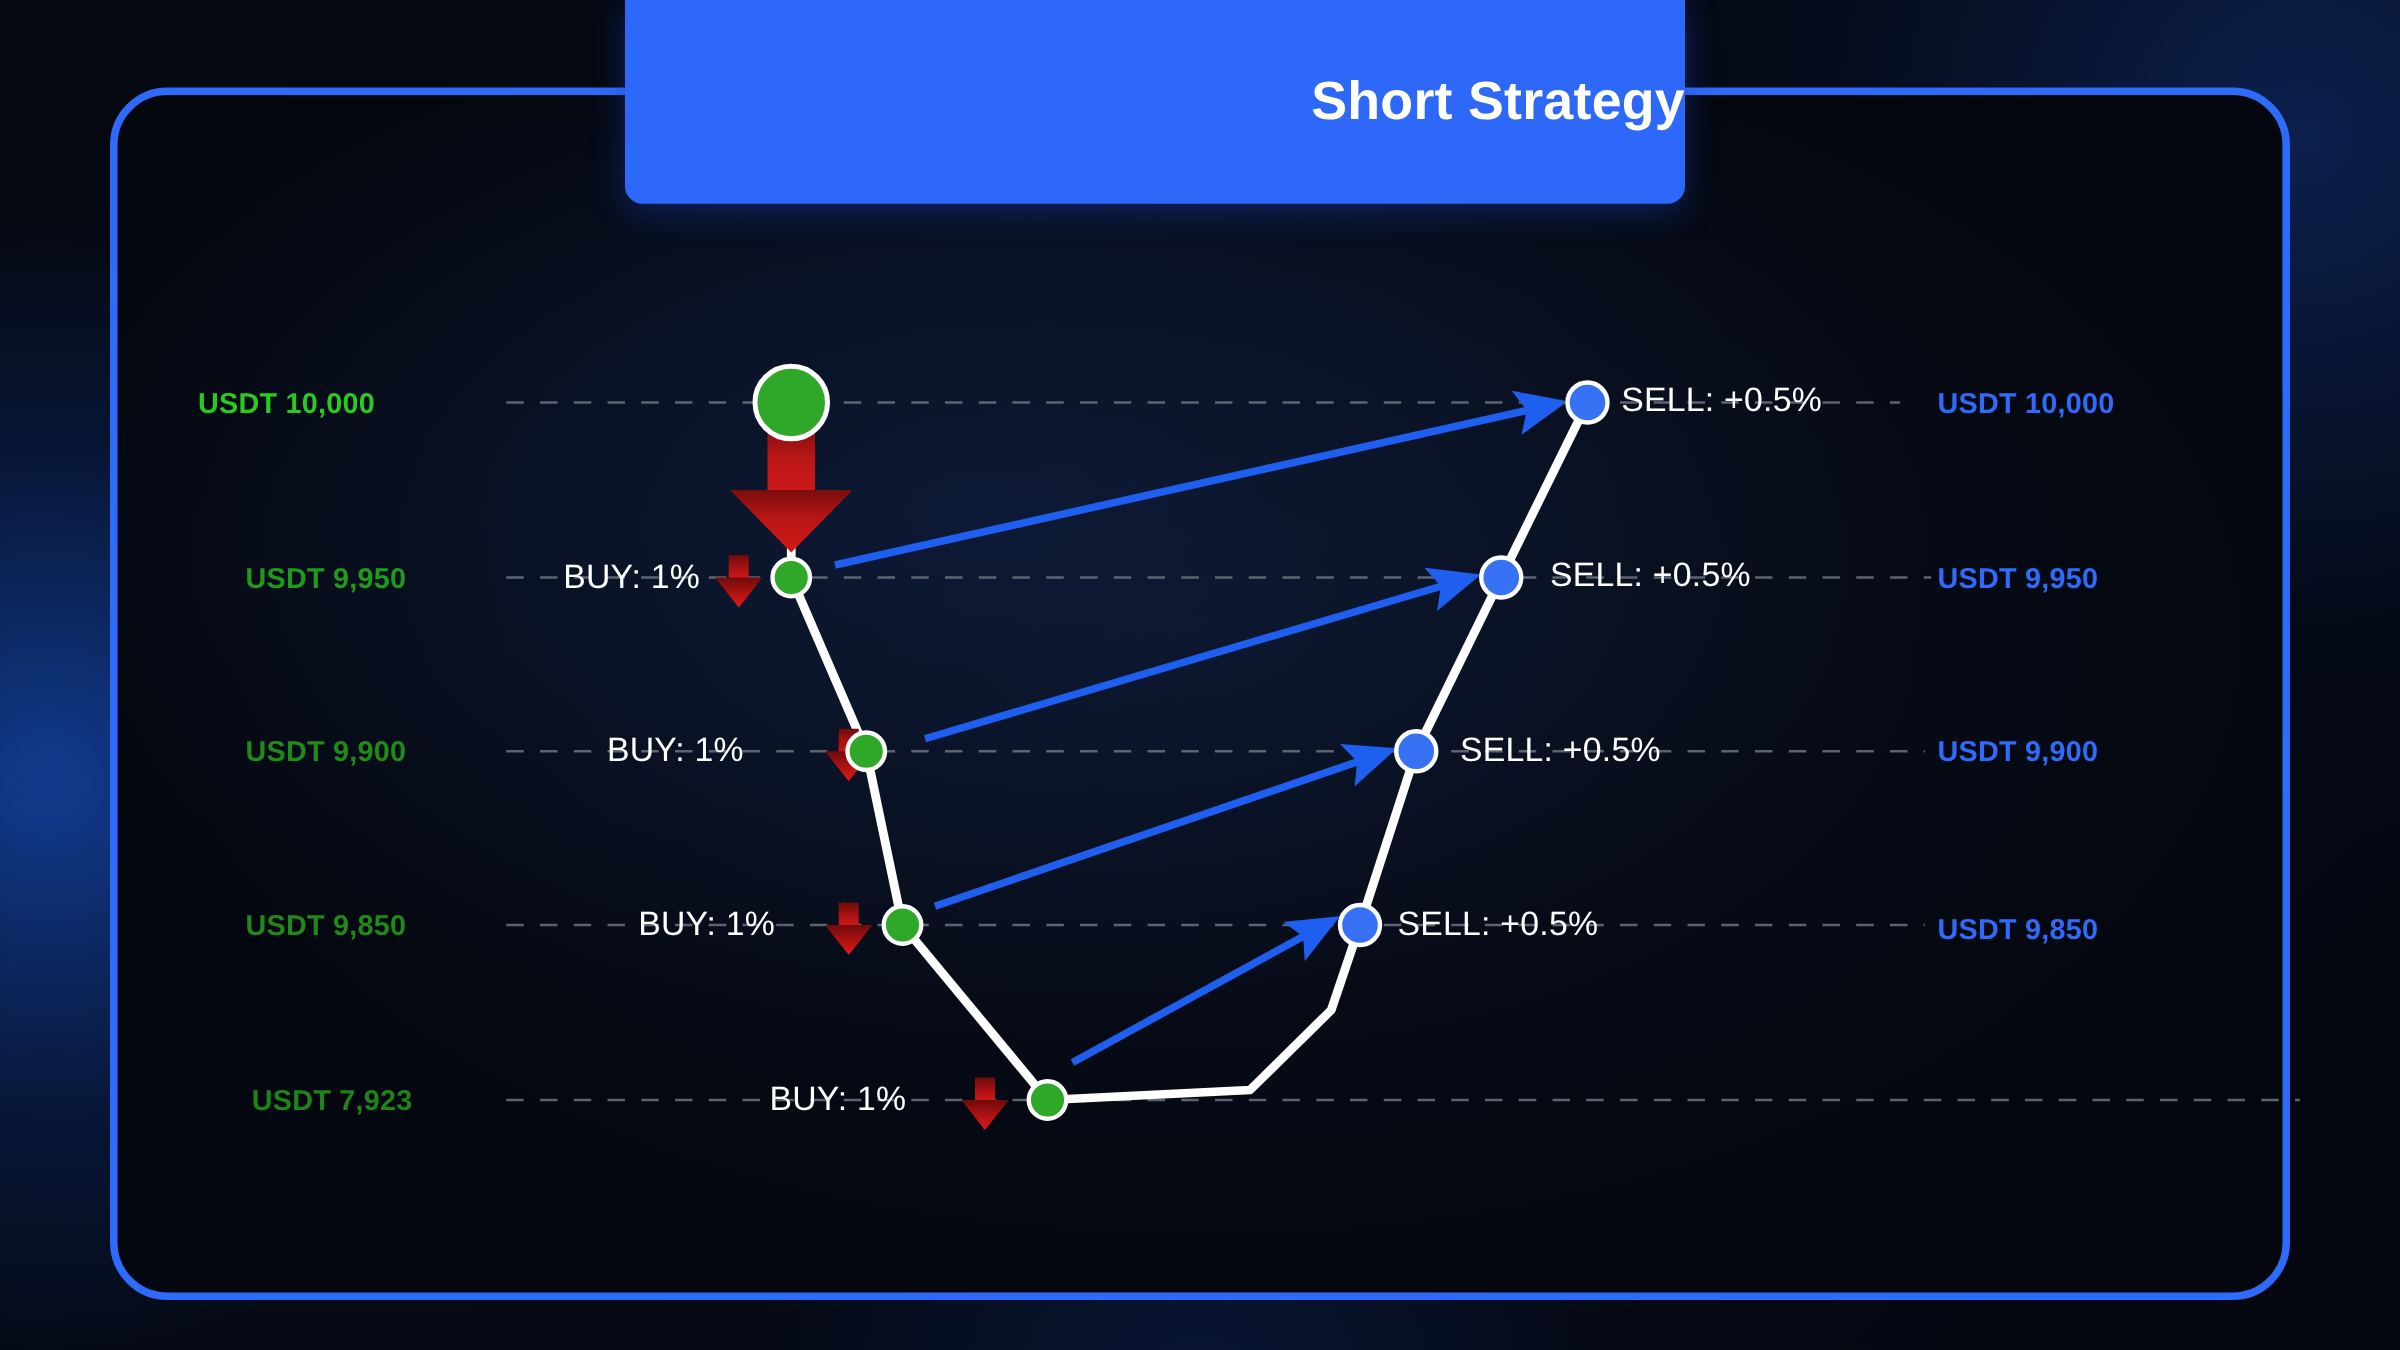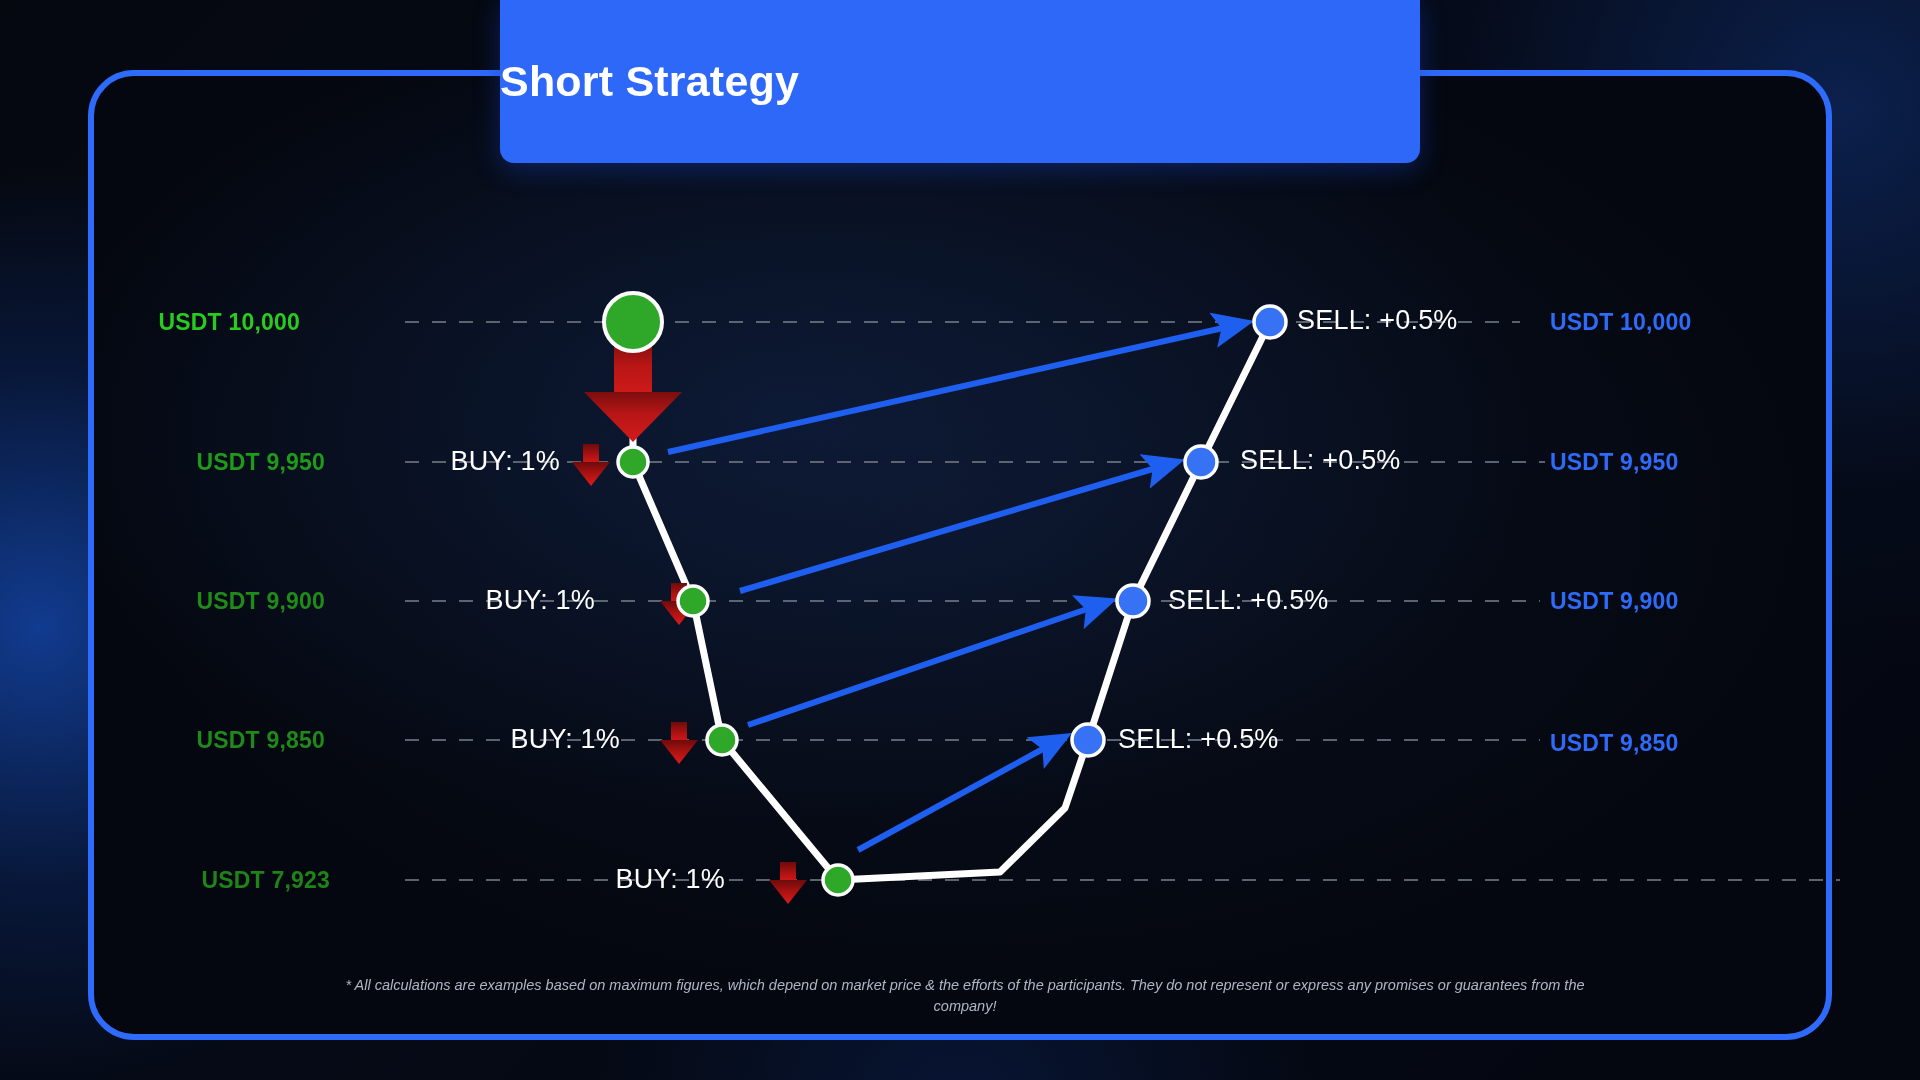--- a/index.html
+++ b/index.html
@@ -29,26 +29,26 @@
     overflow:hidden;
   }
   #panel-inner-glow{
     position:absolute; inset:0; border-radius:40px;
     background:radial-gradient(ellipse 1100px 600px at 40% 35%, rgba(20,44,92,0.40) 0%, rgba(6,12,26,0) 70%);
     pointer-events:none;
   }
   
   #title-banner {
     position:absolute;
-    left:500px; top:0; width:920px; height:163px;
+    left:500px; top:0; width:848px; height:163px;
     background:#2d68f8;
     border-bottom-left-radius:14px;
     border-bottom-right-radius:14px;
     display:flex; flex-direction:column;
-    align-items:flex-start; justify-content:center;
+    align-items:flex-end; justify-content:center;
     z-index:30;
     box-shadow:0 6px 26px rgba(20,60,180,0.45);
   }
   .title-line { color:#ffffff; font-weight:bold; letter-spacing:0.2px; line-height:1.06; text-align:center; }
   #title-1 { font-size:43px; }
   #title-2 { font-size:43px; margin-top:4px; }
 
   
   #stage { position:absolute; inset:0; z-index:10; }
   #svg-layer { position:absolute; left:0; top:0; width:1920px; height:1080px; z-index:12; pointer-events:none; }
@@ -180,14 +180,13 @@
   <div class="trade-label buy-label" style="left:230px; top:446px; width:330px;">BUY: 1%</div>
   <div class="trade-label buy-label" style="left:265px; top:585px; width:330px;">BUY: 1%</div>
   <div class="trade-label buy-label" style="left:290px; top:724px; width:330px;">BUY: 1%</div>
   <div class="trade-label buy-label" style="left:395px; top:864px; width:330px;">BUY: 1%</div>
 
   <div class="trade-label sell-label" style="left:1297px; top:305px;">SELL: +0.5%</div>
   <div class="trade-label sell-label" style="left:1240px; top:445px;">SELL: +0.5%</div>
   <div class="trade-label sell-label" style="left:1168px; top:585px;">SELL: +0.5%</div>
   <div class="trade-label sell-label" style="left:1118px; top:724px;">SELL: +0.5%</div>
 
-  <div id="footnote">* All calculations are examples based on maximum figures, which depend on market price &amp; the efforts of the participants. They do not represent or express any promises or guarantees from the company!</div>
 </div>
 
 </body></html>

